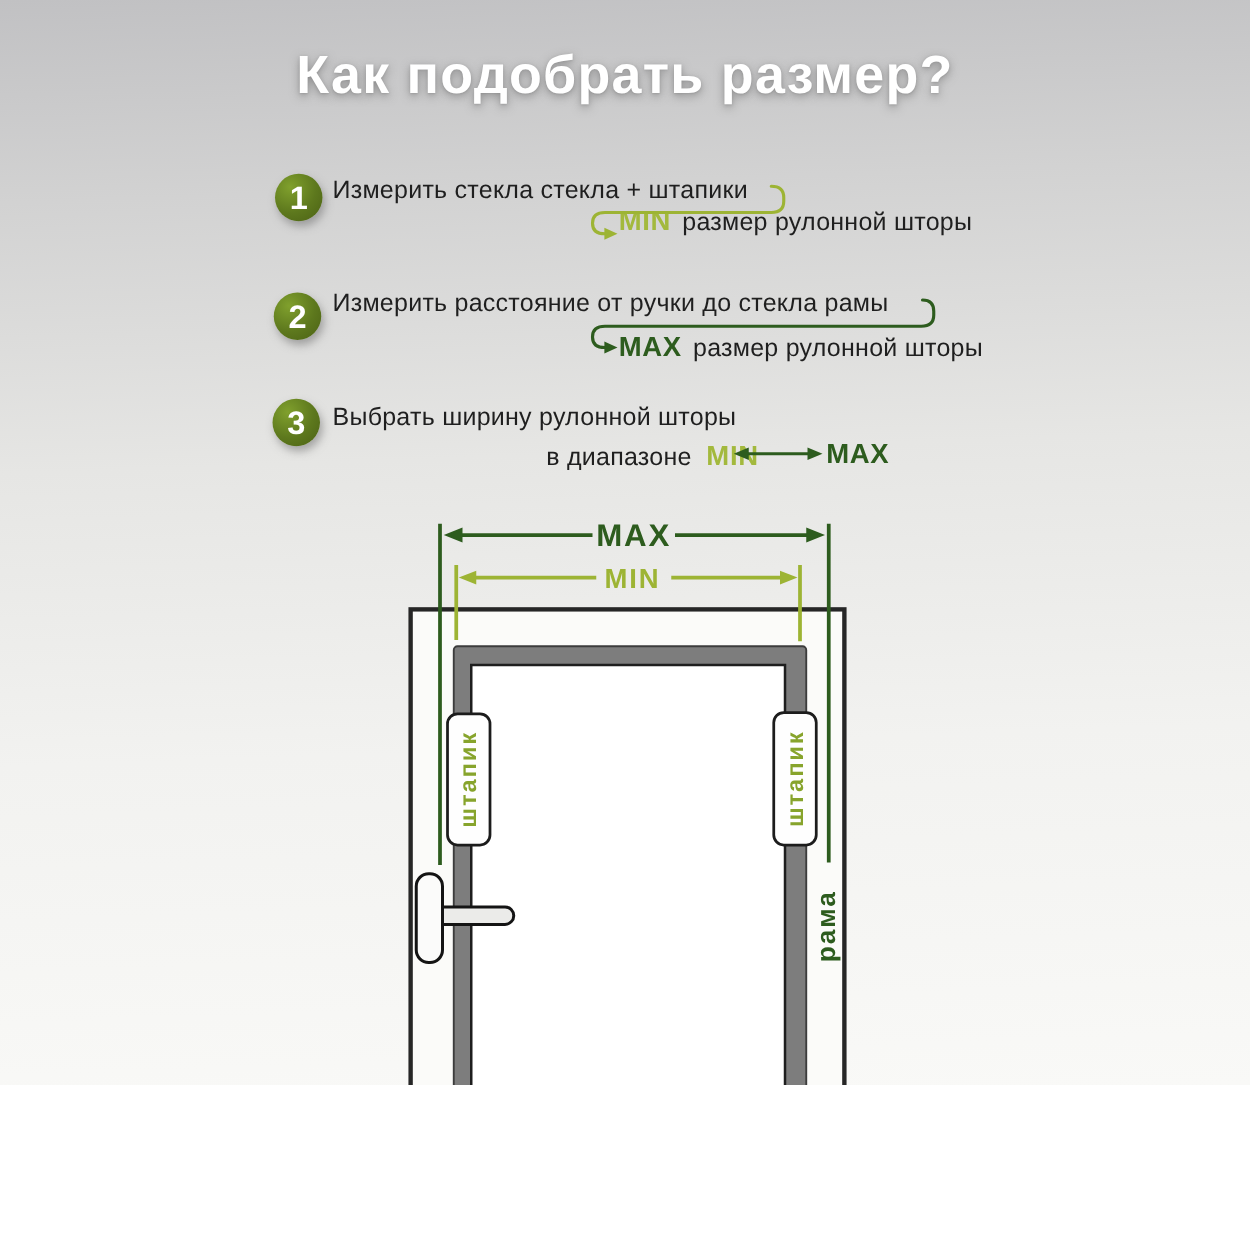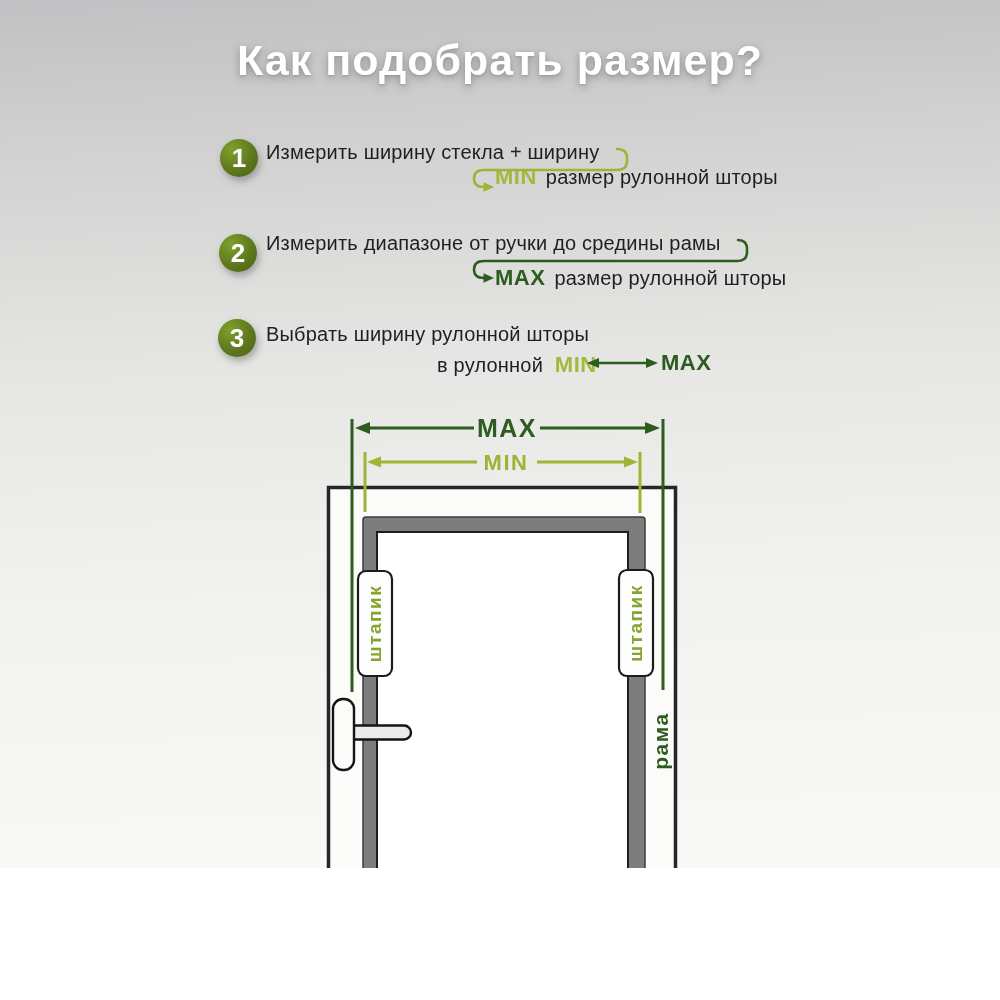--- a/index.html
+++ b/index.html
@@ -57,33 +57,33 @@
   <div class="badge badge-1">
     <span>1</span>
   </div>
   <div class="badge badge-2">
     <span>2</span>
   </div>
   <div class="badge badge-3">
     <span>3</span>
   </div>
 
-  <div class="step-text s1-l1">Измерить ширину стекла + ширину</div>
+  <div class="step-text s1-l1">Измерить стекла стекла + штапики</div>
   <div class="step-text s1-l2">
     <span class="kw kw-min">MIN</span><span>размер рулонной шторы</span>
   </div>
 
-  <div class="step-text s2-l1">Измерить диапазоне от ручки до средины рамы</div>
+  <div class="step-text s2-l1">Измерить расстояние от ручки до стекла рамы</div>
   <div class="step-text s3-l1">Выбрать ширину рулонной шторы</div>
 
   <div class="step-text s2-l2">
     <span class="kw kw-max">MAX</span><span>размер рулонной шторы</span>
   </div>
   <div class="step-text s3-l2">
-    <span>в рулонной</span>
+    <span>в диапазоне</span>
     <span class="kw kw-min kw-solo" style="margin-left:6px;">MIN</span>
   </div>
   <div class="step-text s3-max">
     <span class="kw kw-max kw-solo">MAX</span>
   </div>
 
   <svg class="overlay" width="1000" height="1000" viewBox="0 0 1000 1000">
 
     <g>
       <path d="M617,149 Q627,149 627,158 L627,161 Q627,170 617,170 L484,170 Q474,170 474,178.5 Q474,187 484,187 L487,187" fill="none" stroke="#9db434" stroke-width="2.5" stroke-linecap="round" stroke-linejoin="round"></path>

